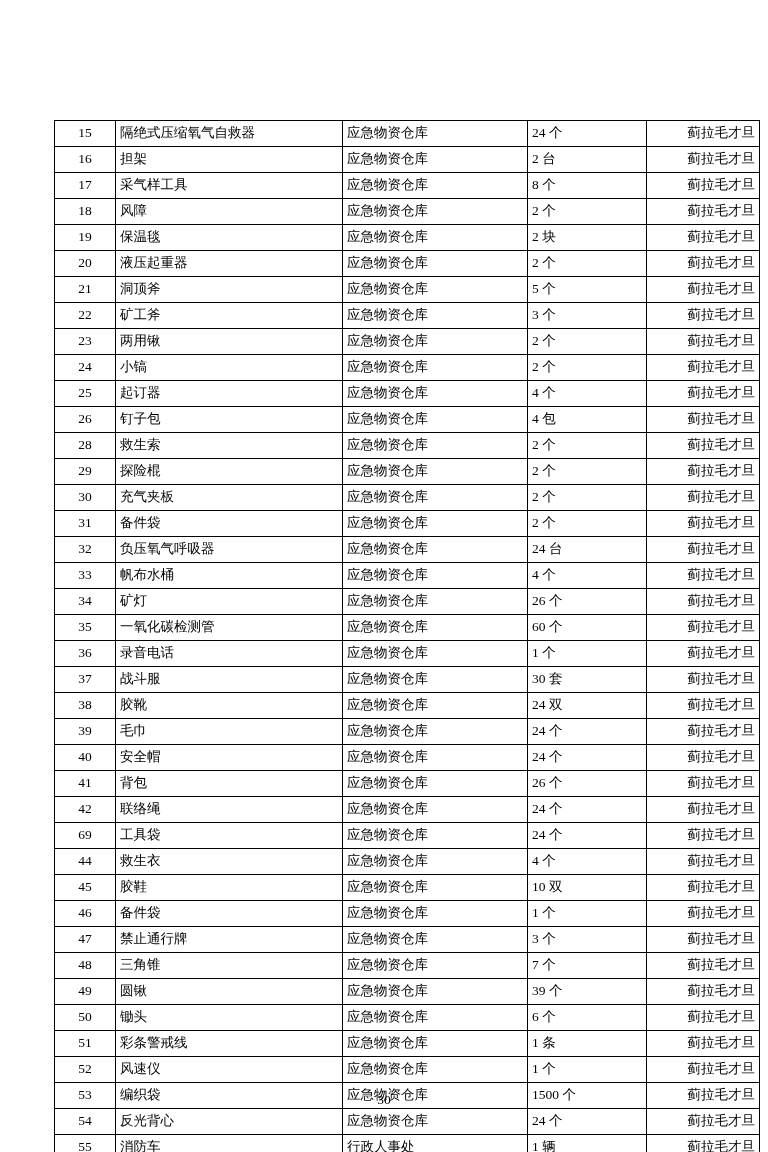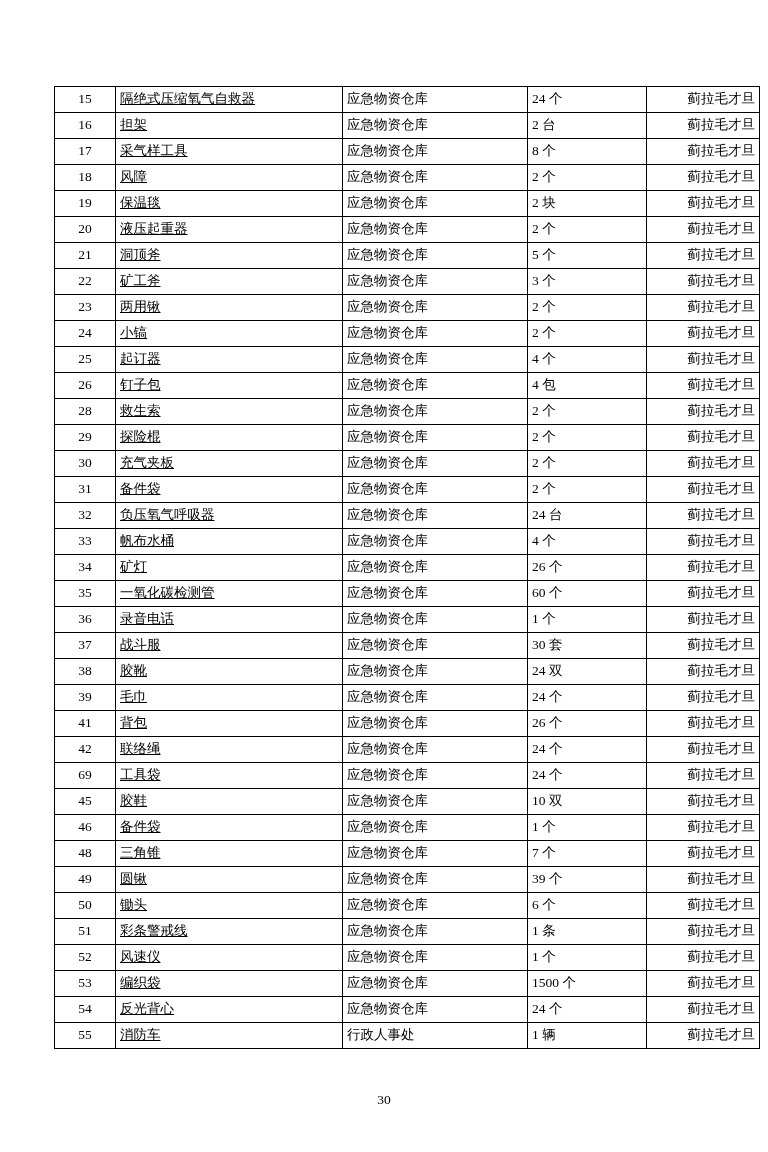--- a/index.html
+++ b/index.html
@@ -11,21 +11,21 @@
     width: 768px;
     height: 1152px;
     font-family: "Liberation Serif", "DejaVu Serif", serif;
     color: #000000;
     position: relative;
   }
   .page {
     width: 768px;
     height: 1152px;
     box-sizing: border-box;
-    padding: 86px 54px 0 54px;
+    padding: 120px 54px 0 54px;
     position: relative;
   }
   table.inventory {
     border-collapse: collapse;
     width: 660px;
     margin: 0 auto;
     table-layout: fixed;
   }
   table.inventory td {
     border: 1px solid #000000;
@@ -38,21 +38,20 @@
     overflow: hidden;
   }
   td.c-idx {
     width: 52px;
     text-align: center;
   }
   td.c-name {
     width: 218px;
     text-align: left;
     padding-left: 14px;
-    text-decoration: underline;
   }
   td.c-loc {
     width: 176px;
     text-align: left;
   }
   td.c-qty {
     width: 110px;
     text-align: left;
   }
   td.c-person {
@@ -237,20 +236,27 @@
           <td class="c-person">蓟拉毛才旦</td>
         </tr>
         <tr>
           <td class="c-idx">39</td>
           <td class="c-name">毛巾</td>
           <td class="c-loc">应急物资仓库</td>
           <td class="c-qty">24 个</td>
           <td class="c-person">蓟拉毛才旦</td>
         </tr>
         <tr>
+          <td class="c-idx">40</td>
+          <td class="c-name">安全帽</td>
+          <td class="c-loc">应急物资仓库</td>
+          <td class="c-qty">24 个</td>
+          <td class="c-person">蓟拉毛才旦</td>
+        </tr>
+        <tr>
           <td class="c-idx">41</td>
           <td class="c-name">背包</td>
           <td class="c-loc">应急物资仓库</td>
           <td class="c-qty">26 个</td>
           <td class="c-person">蓟拉毛才旦</td>
         </tr>
         <tr>
           <td class="c-idx">42</td>
           <td class="c-name">联络绳</td>
           <td class="c-loc">应急物资仓库</td>
@@ -258,31 +264,45 @@
           <td class="c-person">蓟拉毛才旦</td>
         </tr>
         <tr>
           <td class="c-idx">69</td>
           <td class="c-name">工具袋</td>
           <td class="c-loc">应急物资仓库</td>
           <td class="c-qty">24 个</td>
           <td class="c-person">蓟拉毛才旦</td>
         </tr>
         <tr>
+          <td class="c-idx">44</td>
+          <td class="c-name">救生衣</td>
+          <td class="c-loc">应急物资仓库</td>
+          <td class="c-qty">4 个</td>
+          <td class="c-person">蓟拉毛才旦</td>
+        </tr>
+        <tr>
           <td class="c-idx">45</td>
           <td class="c-name">胶鞋</td>
           <td class="c-loc">应急物资仓库</td>
           <td class="c-qty">10 双</td>
           <td class="c-person">蓟拉毛才旦</td>
         </tr>
         <tr>
           <td class="c-idx">46</td>
           <td class="c-name">备件袋</td>
           <td class="c-loc">应急物资仓库</td>
           <td class="c-qty">1 个</td>
+          <td class="c-person">蓟拉毛才旦</td>
+        </tr>
+        <tr>
+          <td class="c-idx">47</td>
+          <td class="c-name">禁止通行牌</td>
+          <td class="c-loc">应急物资仓库</td>
+          <td class="c-qty">3 个</td>
           <td class="c-person">蓟拉毛才旦</td>
         </tr>
         <tr>
           <td class="c-idx">48</td>
           <td class="c-name">三角锥</td>
           <td class="c-loc">应急物资仓库</td>
           <td class="c-qty">7 个</td>
           <td class="c-person">蓟拉毛才旦</td>
         </tr>
         <tr>

